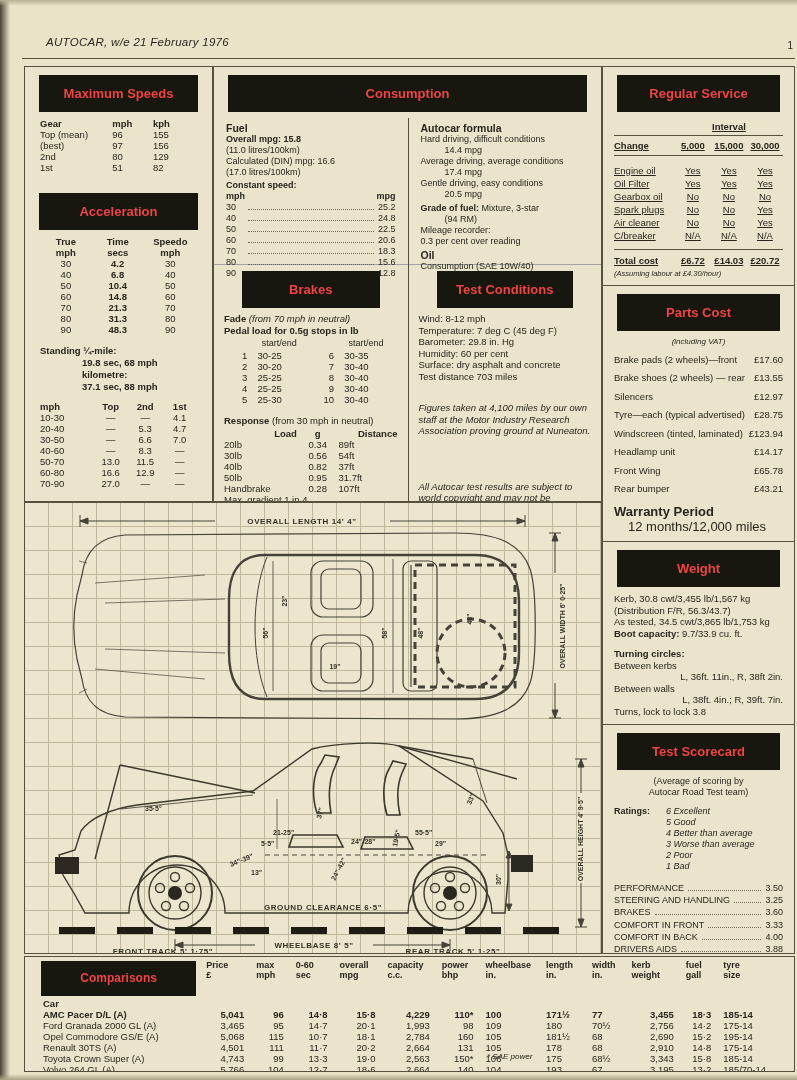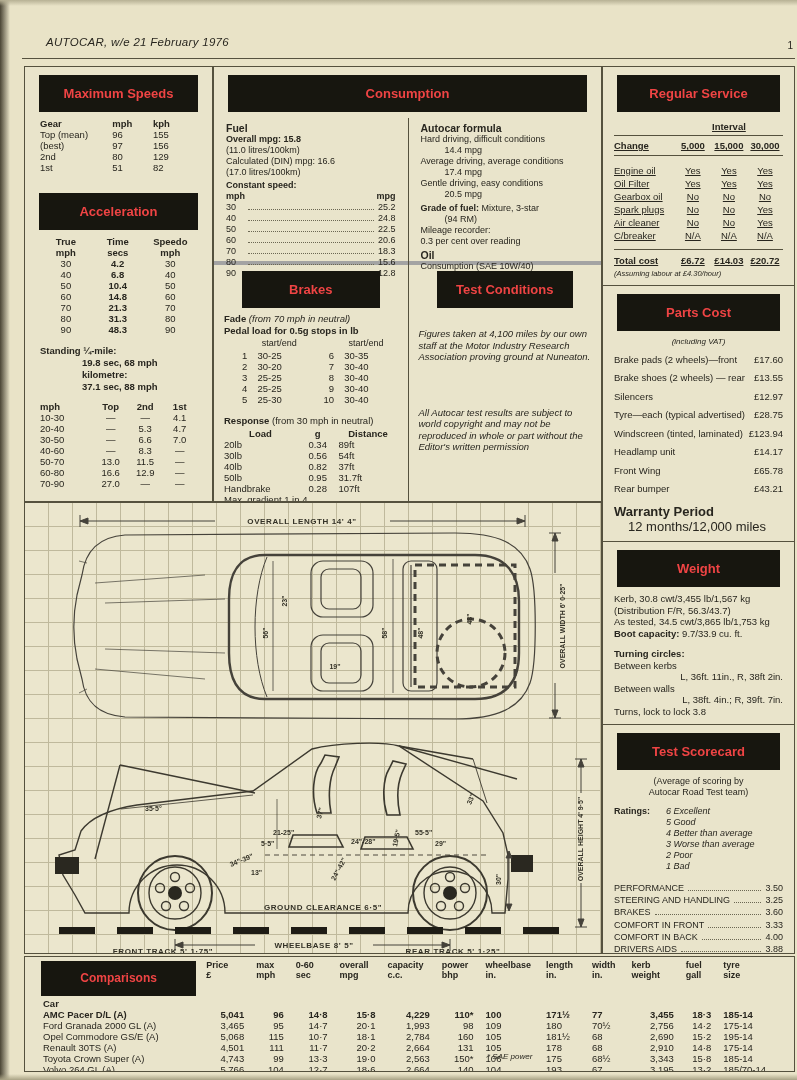--- a/index.html
+++ b/index.html
@@ -36,21 +36,21 @@
   .accel th{text-align:center;}
   .accel td{text-align:center;}
   .accel td:nth-child(2){font-weight:bold;}
   .gears th{text-align:left;}
   .gears th:nth-child(n+2),.gears td:nth-child(n+2){text-align:center;}
   .standing{margin:10px 15px 8px;font-size:9.5px;line-height:12px;}
   .standing .lbl{font-weight:bold;}
   .standing .ind{padding-left:42px;}
   .bnum{font-weight:bold;}
   
-  .mid-top{height:198px;display:flex;border-bottom:4px solid #a3a3a3;box-sizing:border-box;flex-direction:column;}
+  .mid-top{height:198px;display:flex;border-bottom:1px solid #a3a3a3;box-sizing:border-box;flex-direction:column;}
   .mid-cols{display:flex;flex:1;}
   .mid-sub{width:50%;box-sizing:border-box;padding:2px 12px;font-size:9px;line-height:11px;}
   .mid-sub.rt{border-left:1px solid #55513e;}
   .mid-bottom{flex:1;display:flex;}
   .mid-bsub{width:50%;box-sizing:border-box;padding:0 10px;font-size:9.5px;line-height:11.5px;}
   .mid-bsub.rt{border-left:1px solid #55513e;}
   .mid-bottom .bar{margin:6px 18px 5px;}
   .h-bold{font-weight:bold;font-size:10.5px;margin-top:3px;}
   .leader-row,.score-row{display:flex;align-items:baseline;}
   .lead{flex:1;border-bottom:1.6px dotted #6b6753;margin:0 4px 2px;}
@@ -58,21 +58,21 @@
   .mpg-head{display:flex;justify-content:space-between;font-weight:bold;}
   .formula-list .line:nth-child(even){padding-left:24px;}
   .ind1{padding-left:24px;}
   
   .fade-wrap{display:flex;margin-top:2px;}
   .fade-half{width:50%;}
   .fade-half .se{display:block;text-align:right;padding-right:14px;font-size:9px;}
   .fade-t{width:90%;margin-left:10px;}
   .fade-t td:first-child{text-align:right;width:30%;padding-right:10px;}
   .resp-t{width:100%;margin-top:2px;}
-  .resp-t th{text-align:center;font-weight:bold;}
+  .resp-t th{text-align:right;font-weight:bold;}
   .resp-t th:nth-child(2),.resp-t td:nth-child(2){text-align:center;}
   
   .tc-list{margin-top:2px;}
   .note-it{font-style:italic;margin-top:16px;line-height:11.5px;}
   
   .svc{width:calc(100% - 22px);margin:2px 11px;table-layout:fixed;text-decoration:underline;}
   .svc td{font-size:9.5px;line-height:13px;}
   .svc .c1{width:36%;}
   .svc td:nth-child(n+2){text-align:center;}
   .svc-interval td{text-align:center;font-weight:bold;padding:2px 0;}
@@ -446,20 +446,28 @@
                 <td>Handbrake</td>
                 <td>0.28</td>
                 <td>107ft</td>
               </tr>
             </tbody>
         </table>
         <div>Max. gradient 1 in 4</div>
       </div>
       <div class="mid-bsub rt">
         <div class="bar">Test Conditions</div>
+        <div class="tc-list">
+            <div class="line">Wind: 8-12 mph</div>
+            <div class="line">Temperature: 7 deg C (45 deg F)</div>
+            <div class="line">Barometer: 29.8 in. Hg</div>
+            <div class="line">Humidity: 60 per cent</div>
+            <div class="line">Surface: dry asphalt and concrete</div>
+            <div class="line">Test distance 703 miles</div>
+          </div>
         <div class="note-it" style="margin-top:20px">Figures taken at 4,100 miles by our own staff at the Motor Industry Research Association proving ground at Nuneaton.</div>
         <div class="note-it" style="margin-top:44px">All Autocar test results are subject to world copyright and may not be reproduced in whole or part without the Editor's written permission</div>
       </div>
     </div>
   </div>
 
   <div id="col-right" class="box">
     <div class="bar">Regular Service</div>
     <table class="svc">
       <colgroup>

